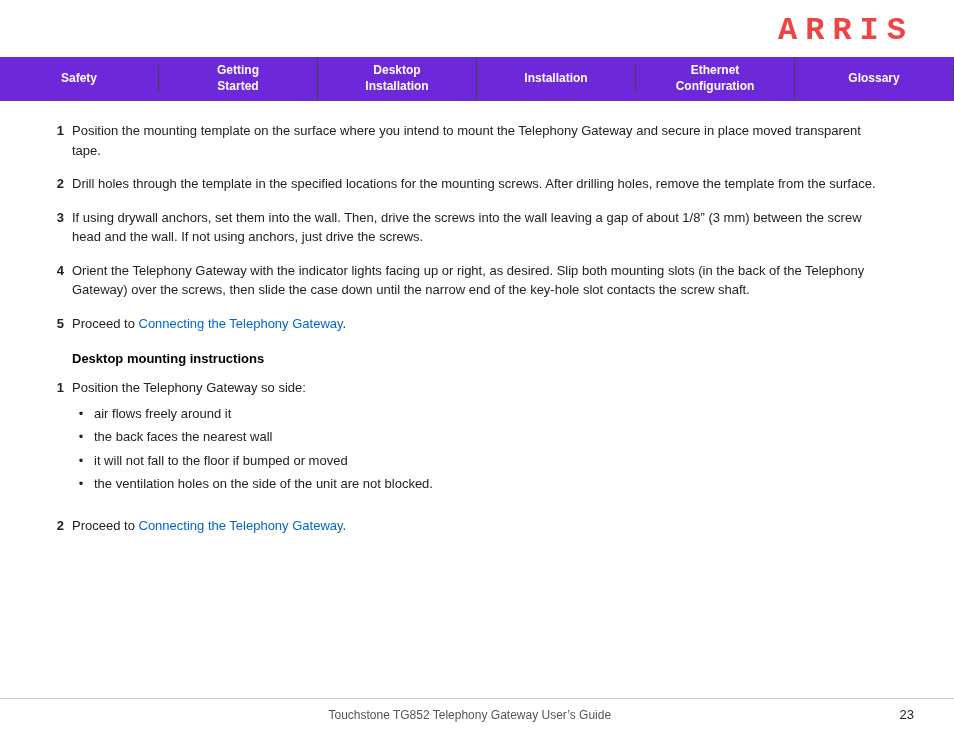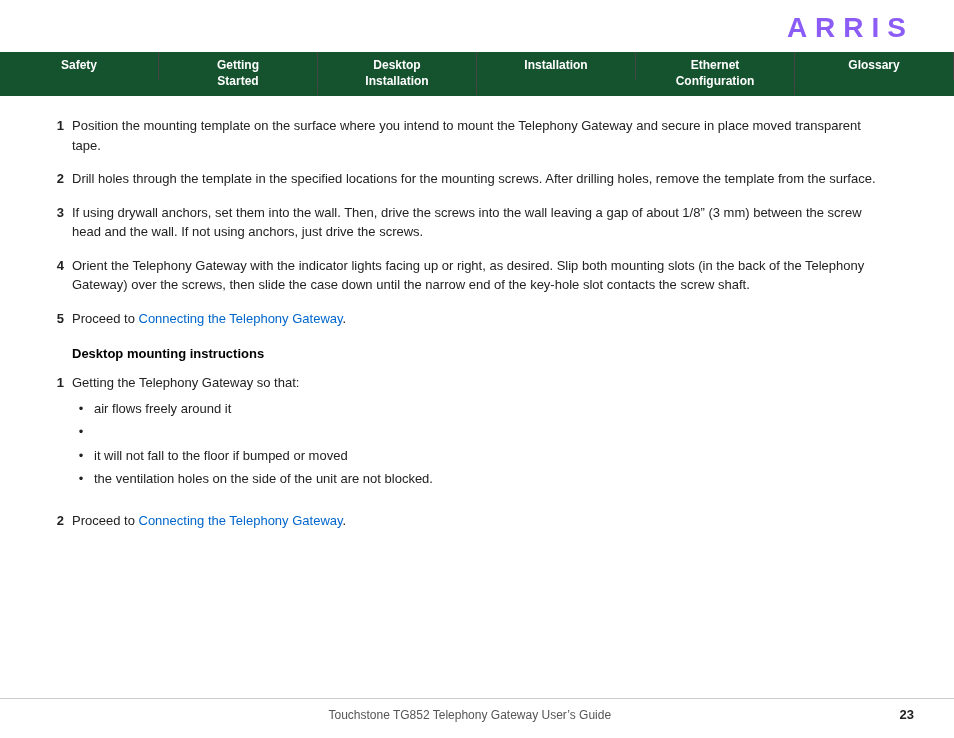--- a/index.html
+++ b/index.html
@@ -12,32 +12,32 @@
       position: relative;
     }
 
     
     .header {
       display: flex;
       justify-content: flex-end;
       padding: 12px 40px 8px 0;
     }
     .logo {
-      font-size: 28px;
+      font-size: 32px;
       font-weight: 900;
       letter-spacing: 8px;
-      color: #8b5cf6;
-      font-family: Liberation Sans, sans-serif;
+      color: #ef4444;
+      font-family: Liberation Mono, monospace;
     }
 
     
     .navbar {
-      background: #14532d;
-      display: flex;
-      align-items: flex-start;
+      background: #6d28d9;
+      display: flex;
+      align-items: center;
       min-height: 44px;
     }
     .nav-item {
       color: #fff;
       font-size: 12px;
       font-weight: bold;
       text-align: center;
       padding: 6px 16px;
       display: flex;
       align-items: center;
@@ -126,21 +126,21 @@
       color: #555;
       border-top: 1px solid #ccc;
       padding-top: 8px;
     }
     .footer-left {
       color: #555;
     }
     .footer-right {
       font-size: 13px;
       color: #222;
-      font-weight: bold;
+      font-weight: normal;
     }
   </style>
 </head>
 <body>
 
 <div class="header">
   <div class="logo">ARRIS</div>
 </div>
 
 <nav class="navbar">
@@ -180,28 +180,29 @@
       </span>
     </li>
   </ol>
 
   <div class="section-heading">Desktop mounting instructions</div>
 
   <ol class="numbered-list">
     <li>
       <span class="num">1</span>
       <span class="text">
-        <span>Getting the Telephony Gateway so that:</span>
+        <span>Position the Telephony Gateway so side:</span>
         <ul class="bullet-list">
           <li>
               <span class="bullet">•</span>
               <span>air flows freely around it</span>
             </li>
           <li>
               <span class="bullet">•</span>
+              <span>the back faces the nearest wall</span>
             </li>
           <li>
               <span class="bullet">•</span>
               <span>it will not fall to the floor if bumped or moved</span>
             </li>
           <li>
               <span class="bullet">•</span>
               <span>the ventilation holes on the side of the unit are not blocked.</span>
             </li>
         </ul>

